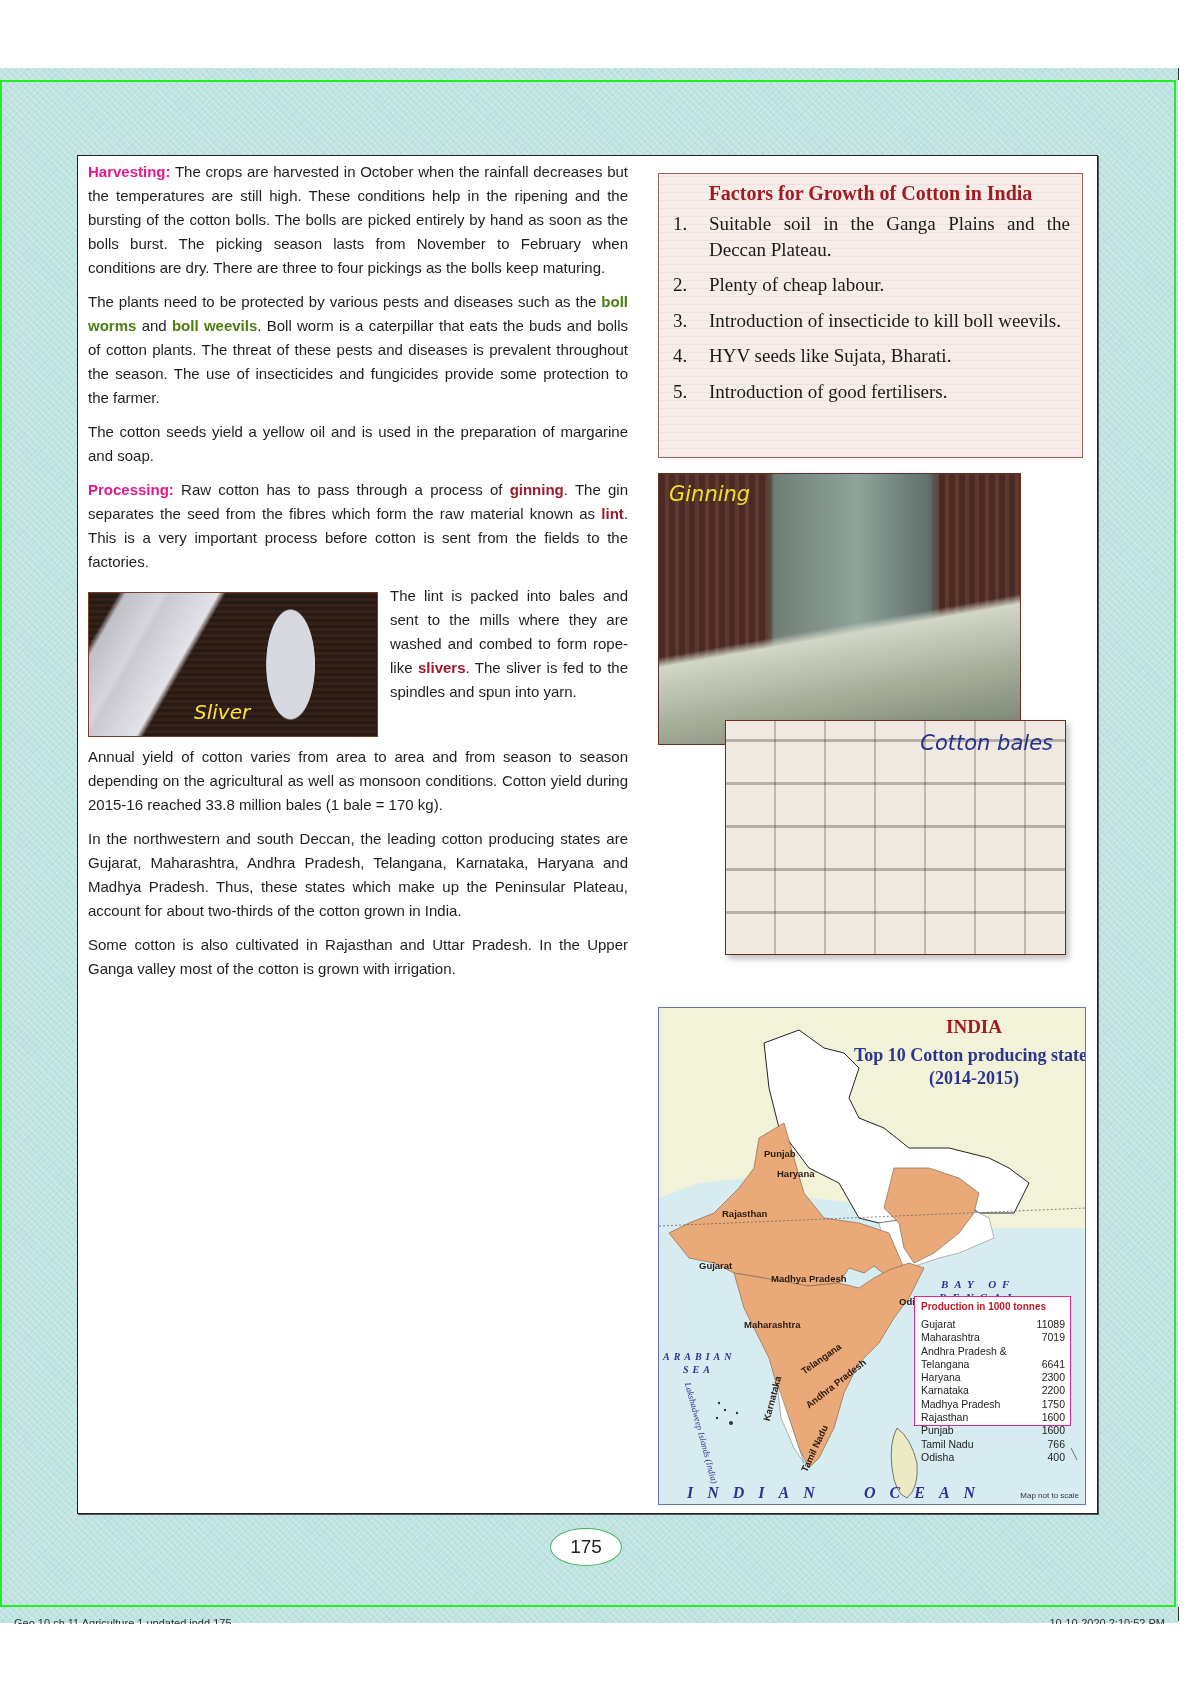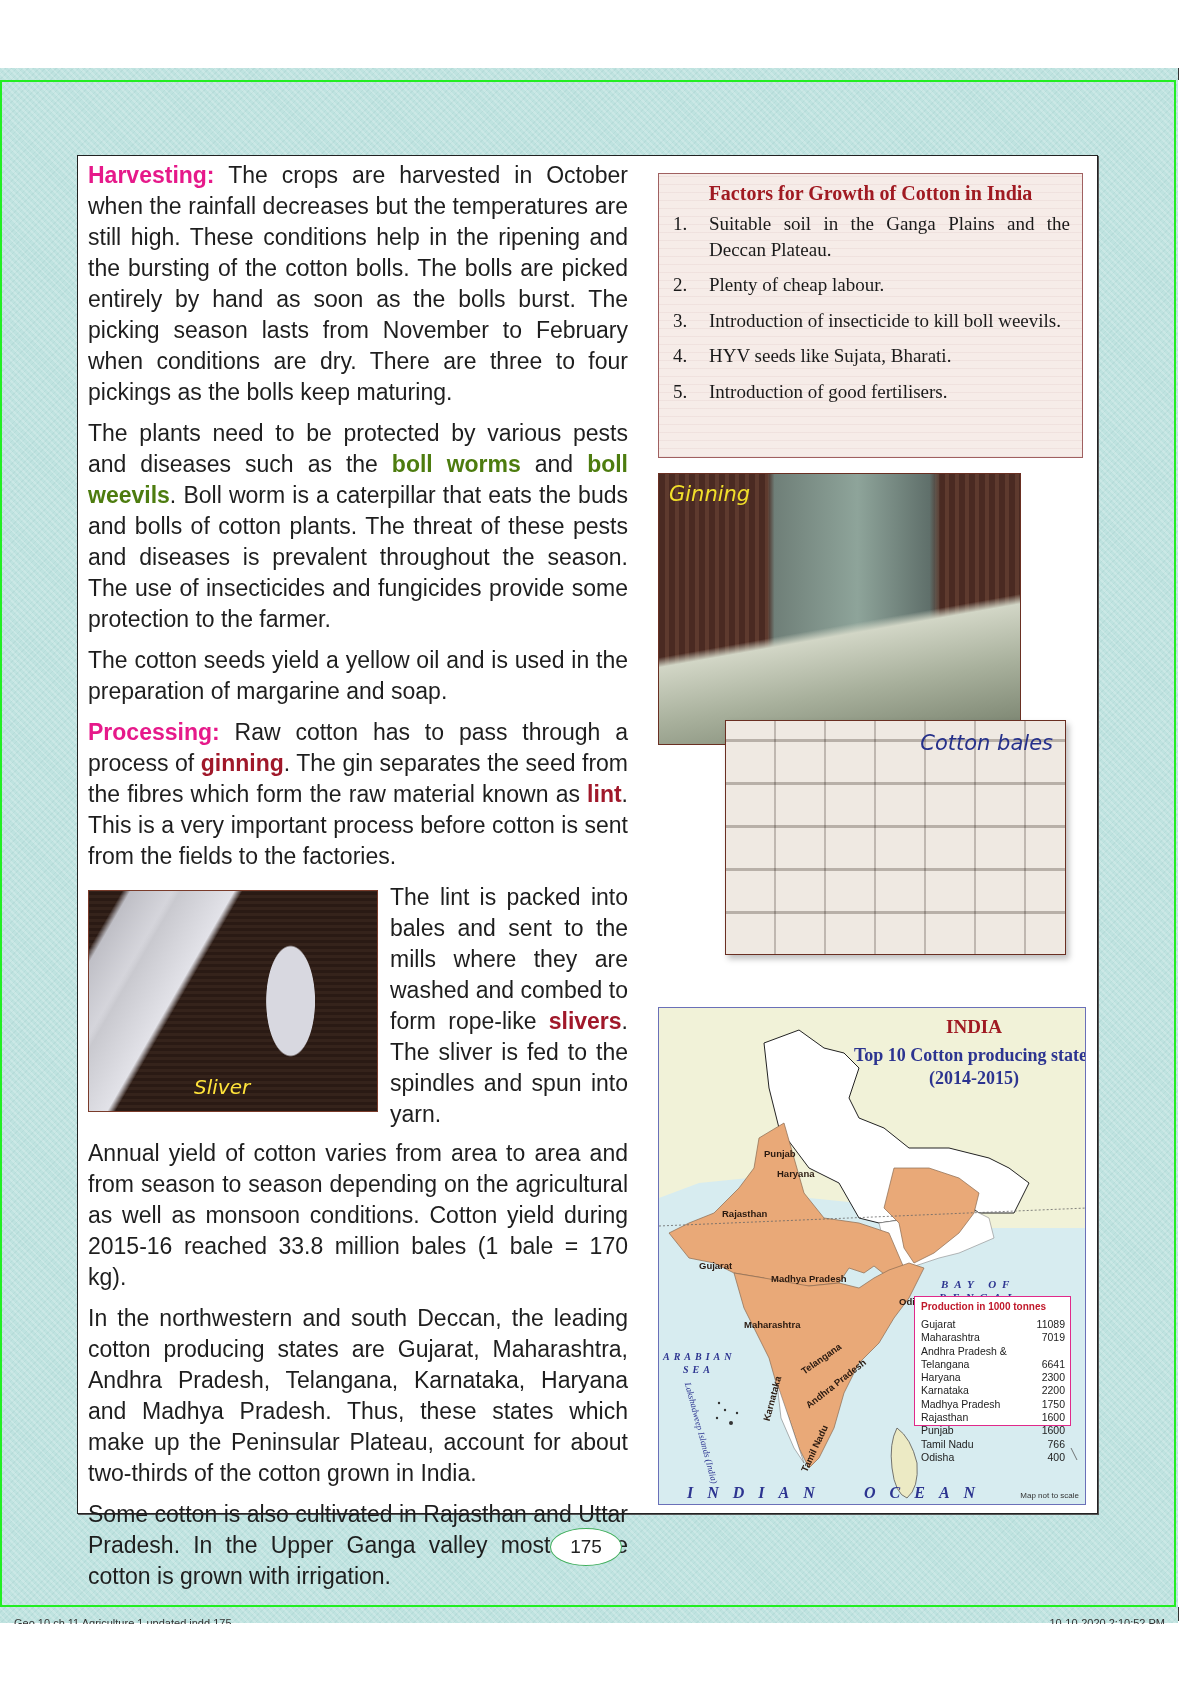--- a/index.html
+++ b/index.html
@@ -20,33 +20,33 @@
   }
   .content-box {
     position: absolute; left: 77px; top: 155px; width: 1021px; height: 1359px;
     background: #ffffff; border: 1.5px solid #222;
     box-shadow: 1px 1px 0 #555;
   }
 
   
   .col-left { position: absolute; left: 88px; top: 160px; width: 540px; }
   .para {
-    font-size: 23px; line-height: 31px; text-align: justify;
+    font-size: 15px; line-height: 24px; text-align: justify;
     color: #1e1e1e; margin-bottom: 10px;
   }
   .kw-pink { color: #e6198a; font-weight: bold; }
   .kw-red { color: #a0182a; font-weight: bold; }
   .kw-bold { font-weight: bold; color: #4d7c0f; }
   .section-heading {
     font-size: 21px; font-weight: bold; color: #a81c2c; margin: 6px 0 8px 0;
   }
 
   .sliver-wrap { display: flex; gap: 12px; margin-bottom: 8px; }
   .sliver-img {
-    flex: 0 0 290px; height: 222px; margin-top: 8px;
+    flex: 0 0 290px; height: 145px; margin-top: 8px;
     border: 1px solid #7a3b2a;
     background:
       radial-gradient(ellipse 40px 90px at 70% 50%, #d8d8e0 0 60%, rgba(0,0,0,0) 62%),
       linear-gradient(120deg, rgba(0,0,0,0) 20%, #c9c9cf 22%, #e2e2e8 35%, rgba(0,0,0,0) 37%),
       linear-gradient(120deg, rgba(0,0,0,0) 8%, #bfbfc6 10%, #d9d9df 22%, rgba(0,0,0,0) 24%),
       repeating-linear-gradient(0deg, #2a1a14 0 3px, #35231b 3px 6px);
     position: relative;
   }
   .sliver-img .caption {
     position: absolute; left: 105px; bottom: 12px;

